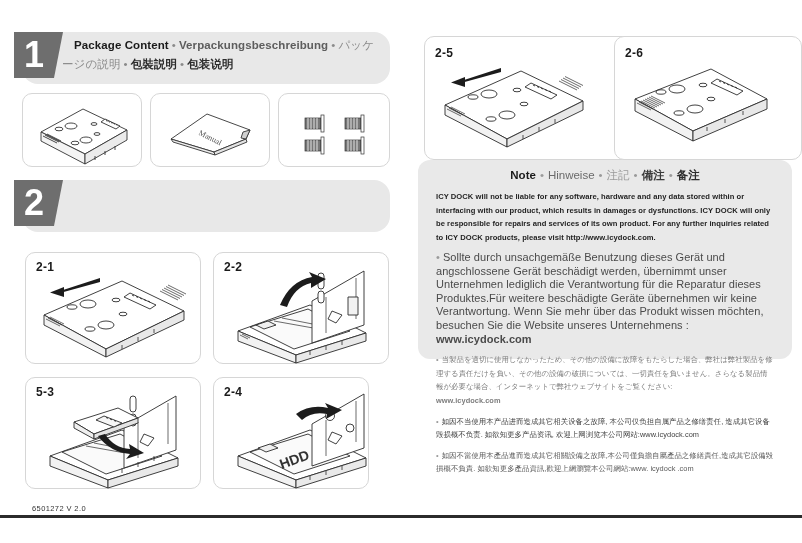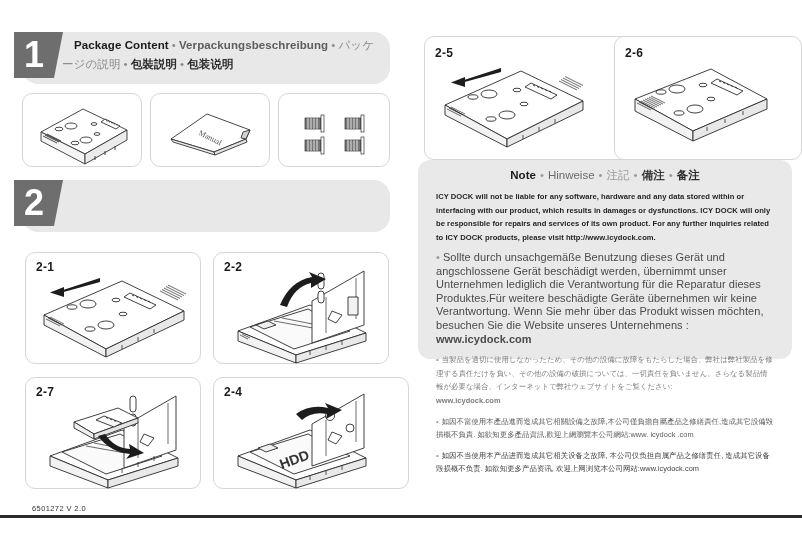--- a/index.html
+++ b/index.html
@@ -250,21 +250,21 @@
         <path d="M26 82 L34 86 M28 81 L36 85" stroke-width="0.7"></path>
         <path d="M96 98 L96 102 M112 93 L112 97 M128 88 L128 92" stroke-width="0.8"></path>
       </g>
       <g>
         <path d="M66 52 Q76 28 98 24 L95 19 L112 26 L97 35 L97 30 Q80 34 73 54 Z" fill="#1c1c1c"></path>
       </g>
     </svg>
   </div>
 
   <div class="panel" style="left:25px; top:377px; width:176px; height:112px;">
-    <div class="cap" style="left:10px; top:7px;">2-7</div>
+    <div class="cap" style="left:10px; top:7px;">5-3</div>
     <svg width="176" height="112" viewBox="0 0 176 112" style="position:absolute;left:0;top:0;">
       <g fill="none" stroke="#2b2b2b" stroke-width="0.9" stroke-linejoin="round">
         <path d="M24 78 L96 52 L152 80 L82 102 Z" fill="#fff"></path>
         <path d="M24 78 L24 88 L82 110 L82 102 Z" fill="#f2f2f2"></path>
         <path d="M82 102 L82 110 L152 88 L152 80 Z" fill="#e9e9e9"></path>
         <path d="M36 74 L94 56 L136 78 L80 96 Z" fill="#fafafa"></path>
         <path d="M60 68 L116 78" stroke-width="0.7"></path>
         <path d="M68 65 L124 76" stroke-width="0.7"></path>
         <path d="M98 48 L150 18 L150 72 L98 90 Z" fill="#fff"></path>
         <path d="M112 44 L112 80" stroke-width="0.7"></path>
@@ -279,21 +279,21 @@
         <path d="M78 38 L96 45 L88 49 L70 42 Z" fill="#f6f6f6"></path>
         <path d="M80 39.5 L82 40.3 M84 41 L86 41.8 M88 42.5 L90 43.3"></path>
         <path d="M96 90 L96 95 M112 84 L112 89 M128 78 L128 83" stroke-width="0.8"></path>
       </g>
       <g>
         <path d="M72 58 Q84 74 104 76 L100 81 L118 75 L103 66 L104 71 Q88 70 79 56 Z" fill="#1c1c1c"></path>
       </g>
     </svg>
   </div>
 
-  <div class="panel" style="left:213px; top:377px; width:196px; height:112px;">
+  <div class="panel" style="left:213px; top:377px; width:156px; height:112px;">
     <div class="cap" style="left:10px; top:7px;">2-4</div>
     <svg width="176" height="112" viewBox="0 0 176 112" style="position:absolute;left:0;top:0;">
       <g fill="none" stroke="#2b2b2b" stroke-width="0.9" stroke-linejoin="round">
         <path d="M24 78 L96 52 L152 80 L82 102 Z" fill="#fff"></path>
         <path d="M24 78 L24 88 L82 110 L82 102 Z" fill="#f2f2f2"></path>
         <path d="M82 102 L82 110 L152 88 L152 80 Z" fill="#e9e9e9"></path>
         <path d="M36 74 L94 56 L136 78 L80 96 Z" fill="#fafafa"></path>
         <path d="M44 70 L56 66 L64 70 L52 74 Z" fill="#efefef"></path>
         <path d="M98 46 L150 16 L150 70 L98 88 Z" fill="#fff"></path>
         <path d="M112 42 L112 78" stroke-width="0.7"></path>
@@ -373,27 +373,27 @@
       <div class="para de">
         <p><span class="bullet">•</span><span>Sollte durch unsachgemäße Benutzung dieses Gerät und angschlossene Gerät beschädigt werden, übernimmt unser Unternehmen lediglich die Verantwortung für die Reparatur dieses Produktes.Für weitere beschädigte Geräte übernehmen wir keine Verantwortung. Wenn Sie mehr über das Produkt wissen möchten, besuchen Sie die Website unseres Unternehmens :</span></p>
         <p class="url">www.icydock.com</p>
       </div>
 
       <div class="para ja">
         <p><span class="bullet">•</span><span>当製品を適切に使用しなかったため、その他の設備に故障をもたらした場合、弊社は弊社製品を修理する責任だけを負い、その他の設備の破損については、一切責任を負いません。さらなる製品情報が必要な場合、インターネットで弊社ウェブサイトをご覧ください:</span></p>
         <p class="url">www.icydock.com</p>
       </div>
 
+      <div class="para zhs">
+        <p><span class="bullet">•</span><span>如因不当使用本产品进而造成其它相关设备之故障, 本公司仅负担自属产品之修缮责任, 造成其它设备毁损概不负责. 如欲知更多产品资讯, 欢迎上网浏览本公司网站:www.icydock.com</span></p>
+      </div>
+
       <div class="para zht">
         <p><span class="bullet">•</span><span>如因不當使用本產品進而造成其它相關設備之故障,本公司僅負擔自屬產品之修繕責任,造成其它設備毀損概不負責. 如欲知更多產品資訊,歡迎上網瀏覽本公司網站:www. icydock .com</span></p>
       </div>
 
-      <div class="para zhs">
-        <p><span class="bullet">•</span><span>如因不当使用本产品进而造成其它相关设备之故障, 本公司仅负担自属产品之修缮责任, 造成其它设备毁损概不负责. 如欲知更多产品资讯, 欢迎上网浏览本公司网站:www.icydock.com</span></p>
-      </div>
-
     </div>
   </div>
 
   <div class="footer-rule"></div>
   <div class="footer-text">6501272  V 2.0</div>
 
 </div>
 
 </body></html>

